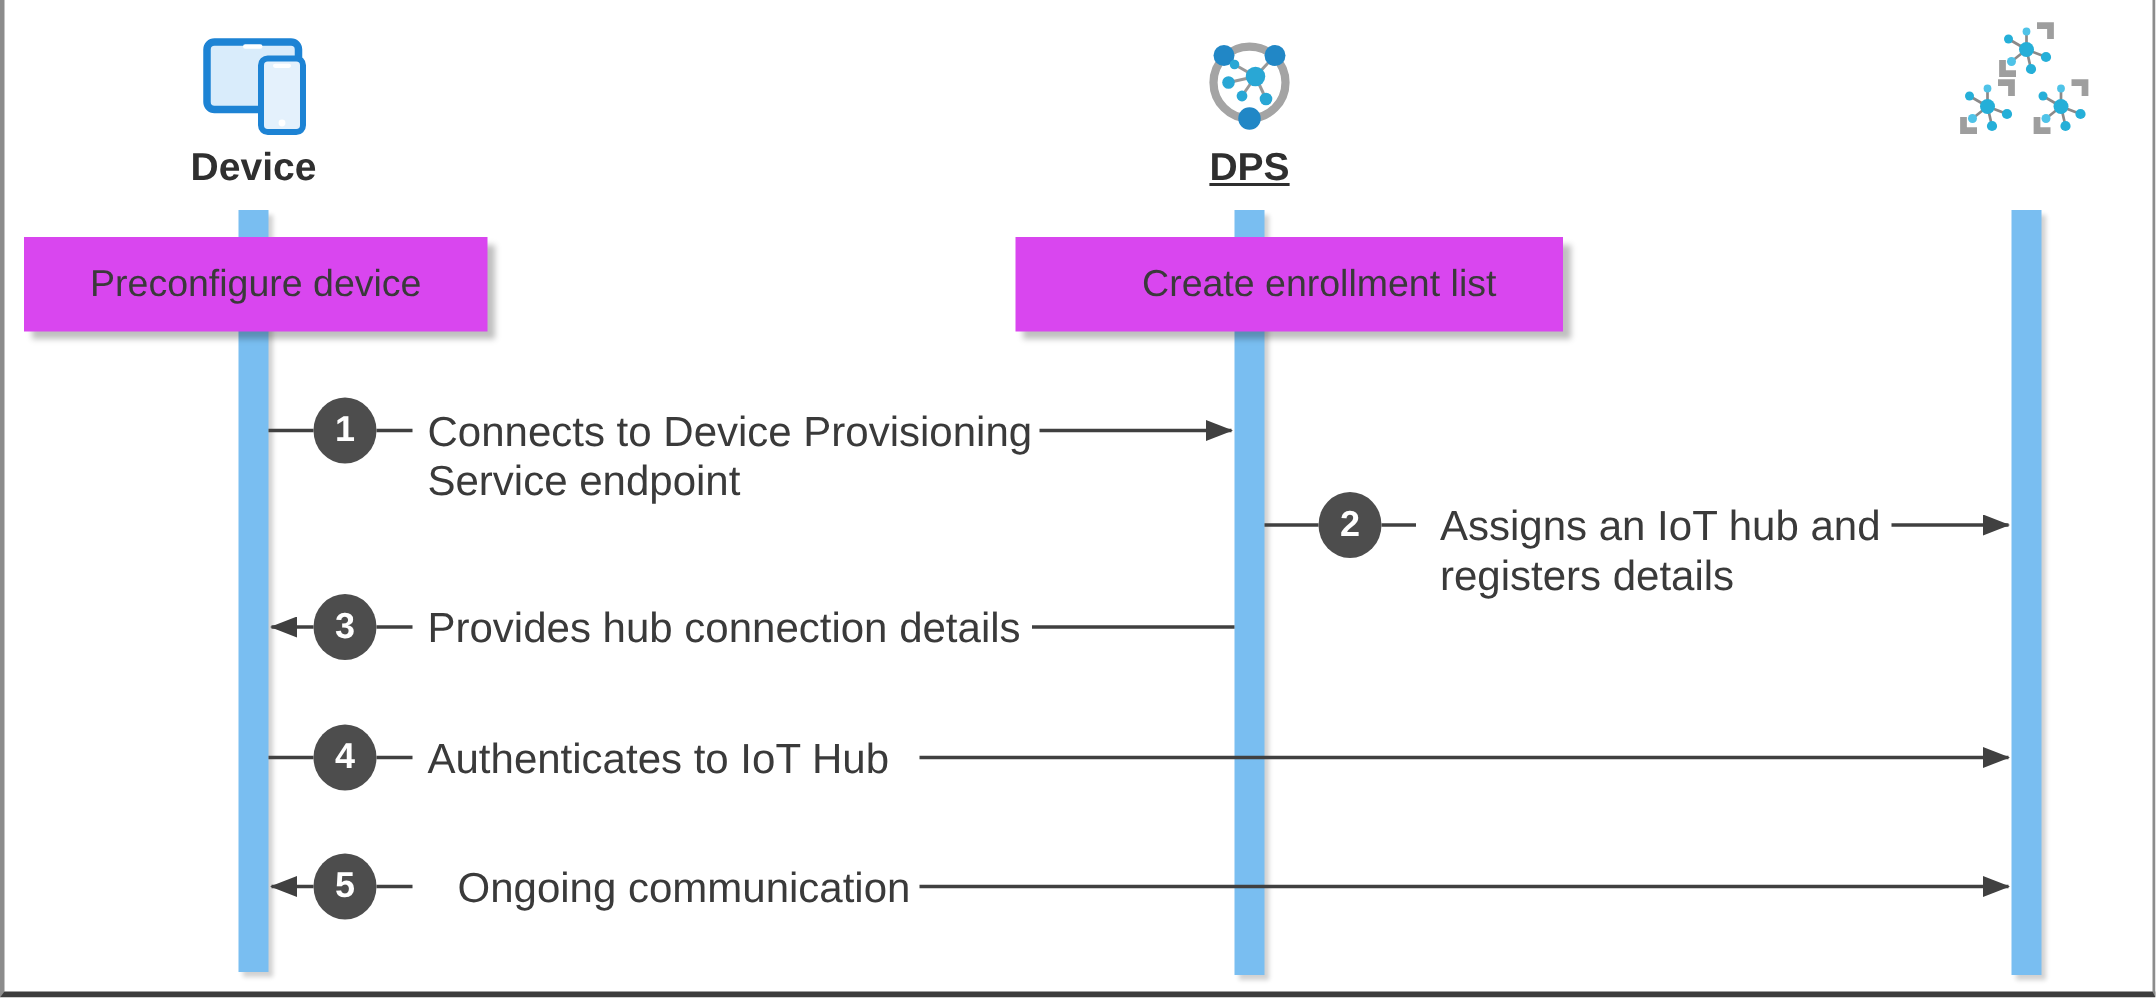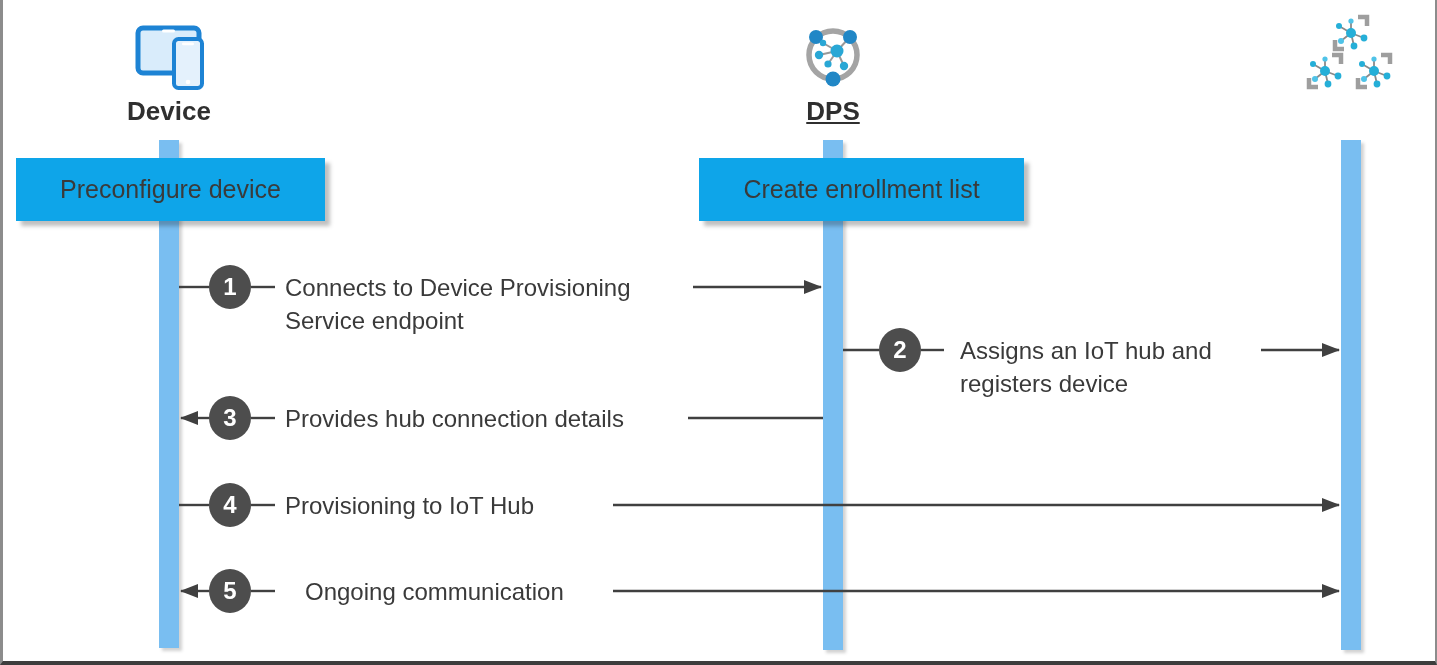--- a/index.html
+++ b/index.html
@@ -29,21 +29,21 @@
     top:140px;
     width:20px;
     height:508px;
     background:#79bef1;
     box-shadow:3px 3px 3px rgba(0,0,0,0.18);
   }
   .note{
     position:absolute;
     top:158px;
     height:63px;
-    background:#0ea5e9;
+    background:#d946ef;
     box-shadow:5px 5px 4px rgba(0,0,0,0.25);
     display:flex;
     align-items:center;
     justify-content:center;
     font-size:25px;
     color:#3a3a3a;
     z-index:4;
   }
   .arrows{
     position:absolute;
@@ -58,21 +58,21 @@
     color:#ffffff;
     font-size:24px;
     font-weight:600;
     display:flex;
     align-items:center;
     justify-content:center;
     z-index:5;
   }
   .step-text{
     position:absolute;
-    font-size:24px;
+    font-size:28px;
     line-height:33px;
     color:#3a3a3a;
     white-space:pre-line;
     z-index:5;
   }
 </style>
 </head>
 <body>
 
 <div class="frame">
@@ -162,29 +162,29 @@
       <line x1="248" y1="505" x2="272" y2="505"></line>
       <line x1="610" y1="505" x2="1336" y2="505" marker-end="url(#aR)"></line>
 
       <line x1="178" y1="591" x2="206" y2="591" marker-start="url(#aL)"></line>
       <line x1="248" y1="591" x2="272" y2="591"></line>
       <line x1="610" y1="591" x2="1336" y2="591" marker-end="url(#aR)"></line>
     </g>
   </svg>
 
   <div class="note" style="left:13px;width:309px;">Preconfigure device</div>
-  <div class="note" style="left:696px;width:325px;">Create enrollment list</div>
+  <div class="note" style="left:674px;width:325px;padding-left:40px;">Create enrollment list</div>
 
   <div class="badge" style="left:206px;top:265px;">1</div>
   <div class="badge" style="left:876px;top:328px;">2</div>
   <div class="badge" style="left:206px;top:396px;">3</div>
   <div class="badge" style="left:206px;top:483px;">4</div>
   <div class="badge" style="left:206px;top:569px;">5</div>
 
   <div class="step-text" style="left:282px;top:271px;">Connects to Device Provisioning
 Service endpoint</div>
   <div class="step-text" style="left:957px;top:334px;">Assigns an IoT hub and
-registers device</div>
+registers details</div>
   <div class="step-text" style="left:282px;top:402px;">Provides hub connection details</div>
-  <div class="step-text" style="left:282px;top:489px;">Provisioning to IoT Hub</div>
+  <div class="step-text" style="left:282px;top:489px;">Authenticates to IoT Hub</div>
   <div class="step-text" style="left:282px;top:575px;margin-left:20px;">Ongoing communication</div>
 
 </div>
 
 </body></html>

